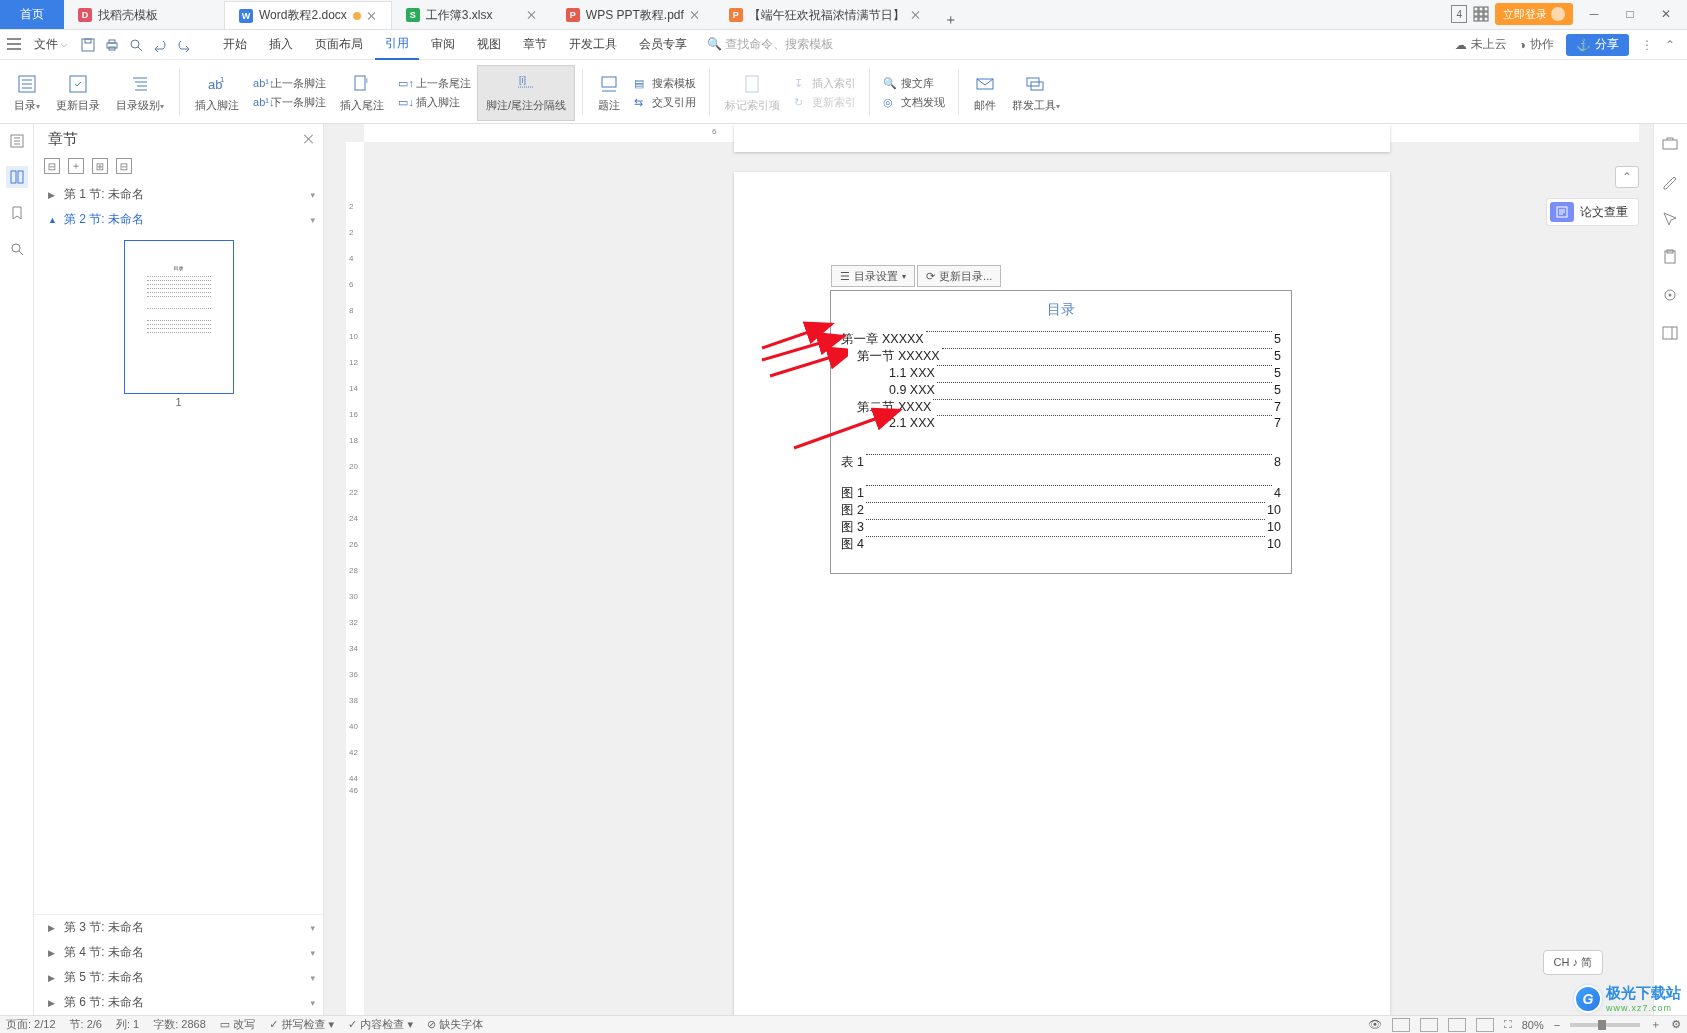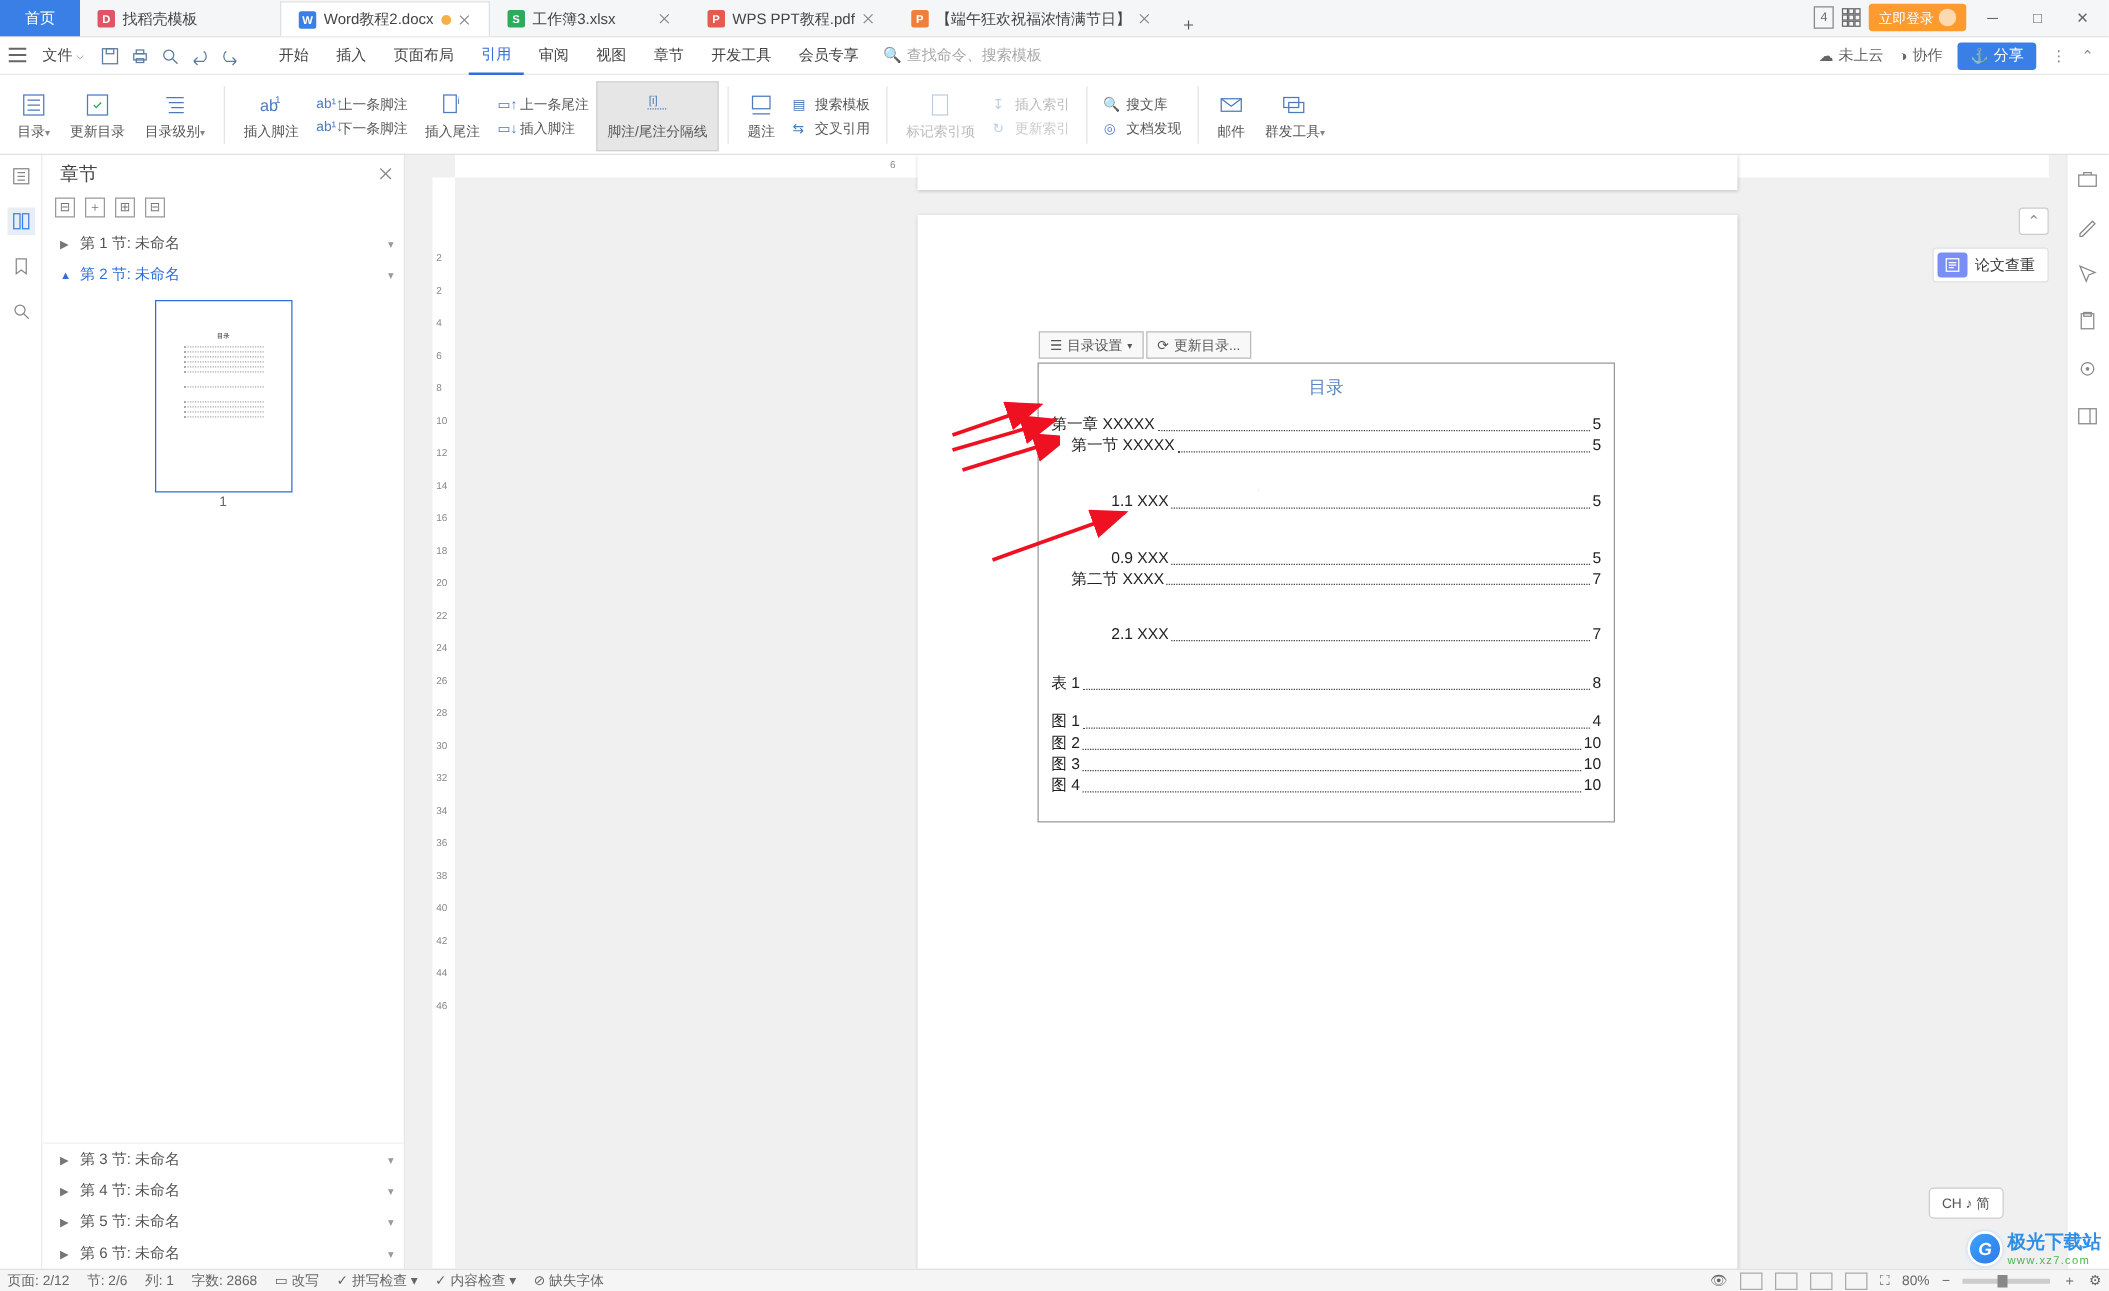--- a/index.html
+++ b/index.html
@@ -77,26 +77,26 @@
 .ruler-h{position:absolute;top:0;left:40px;right:14px;height:18px;background:#fff;display:flex;align-items:center;font-size:8px;color:#888;}
 .ruler-h .tick{position:absolute;top:3px;font-size:8px;color:#888;}
 .ruler-v{position:absolute;top:18px;left:22px;width:18px;bottom:0;background:#fff;}
 .ruler-v .vtick{position:absolute;left:3px;font-size:8px;color:#888;}
 .page{position:absolute;top:20px;left:410px;width:656px;height:924px;background:#fff;box-shadow:0 1px 3px rgba(0,0,0,.2);}
 .page-prev{position:absolute;top:0;left:410px;width:656px;height:28px;background:#fff;box-shadow:0 1px 3px rgba(0,0,0,.2);}
 .toc-box{position:absolute;top:118px;left:96px;width:462px;border:1px solid #999;padding-bottom:20px;}
 .toc-toolbar{position:absolute;top:-26px;left:0;display:flex;gap:2px;}
 .toc-tbbtn{height:22px;padding:0 8px;border:1px solid #bbb;background:#f8f8f8;display:flex;align-items:center;gap:4px;font-size:11px;color:#555;}
 .toc-title{text-align:center;color:#5b86c4;font-size:14px;font-family:"SimSun",serif;margin:10px 0 12px;}
-.toc-row{display:flex;align-items:flex-end;font-family:"SimSun",serif;font-size:12.5px;color:#222;padding:0 10px;line-height:1.35;}
+.toc-row{display:flex;align-items:flex-start;font-family:"SimSun",serif;font-size:12.5px;color:#222;padding:0 10px;line-height:1.35;}
 .toc-row .txt{white-space:nowrap;}
 .toc-row .dots{flex:1;border-bottom:1px dotted #444;margin:0 2px 3px;}
 .toc-row .pg{white-space:nowrap;}
 .toc-row.ind1{padding-left:26px;}
-.toc-row.ind2{padding-left:58px;margin-top:28px;}
+.toc-row.ind2{padding-left:58px;}
 .arrow-svg{position:absolute;pointer-events:none;}
 .tooltip{position:absolute;background:#fff;border:1px solid #bbb;padding:6px 10px;font-size:11px;color:#555;line-height:1.5;font-family:"Microsoft YaHei",sans-serif;}
 .txtcursor{position:absolute;width:1px;height:14px;}
 .float-btn{position:absolute;right:14px;top:42px;width:24px;height:22px;border:1px solid #ccc;background:#fff;border-radius:3px;display:flex;align-items:center;justify-content:center;color:#888;}
 .paper-check{position:absolute;right:14px;top:74px;display:flex;align-items:center;gap:6px;border:1px solid #e0e0e0;background:#fff;border-radius:3px;padding:3px 10px 3px 3px;}
 .paper-check .badge{width:24px;height:20px;background:#7a8ef8;border-radius:3px;display:flex;align-items:center;justify-content:center;}
 .lang-pill{position:absolute;right:50px;bottom:40px;background:#fff;border:1px solid #ccc;border-radius:4px;padding:4px 10px;font-size:11px;color:#555;display:flex;align-items:center;gap:5px;}
 
 .rstrip{width:34px;border-left:1px solid #e6e6e6;background:#fff;display:flex;flex-direction:column;align-items:center;padding-top:10px;gap:18px;}
 .rstrip .rb{width:20px;height:20px;color:#888;}
@@ -509,21 +509,21 @@
         <span class="vtick" style="top: 398px;">26</span>
         <span class="vtick" style="top: 424px;">28</span>
         <span class="vtick" style="top: 450px;">30</span>
         <span class="vtick" style="top: 476px;">32</span>
         <span class="vtick" style="top: 502px;">34</span>
         <span class="vtick" style="top: 528px;">36</span>
         <span class="vtick" style="top: 554px;">38</span>
         <span class="vtick" style="top: 580px;">40</span>
         <span class="vtick" style="top: 606px;">42</span>
         <span class="vtick" style="top: 632px;">44</span>
-        <span class="vtick" style="top: 658px;">46</span>
+        <span class="vtick" style="top: 644px;">46</span>
       </div>
 
     <div class="page-prev"></div>
     <div class="page" style="top:48px">
       <div class="toc-box">
         <div class="toc-toolbar">
           <div class="toc-tbbtn">
               <span>☰</span>
               <span>目录设置</span>
               <span style="font-size:8px">▾</span>

